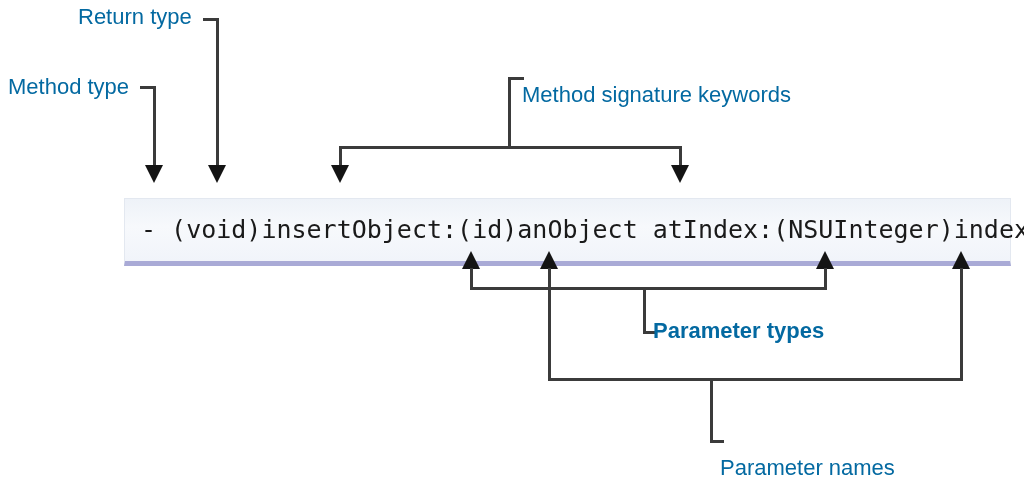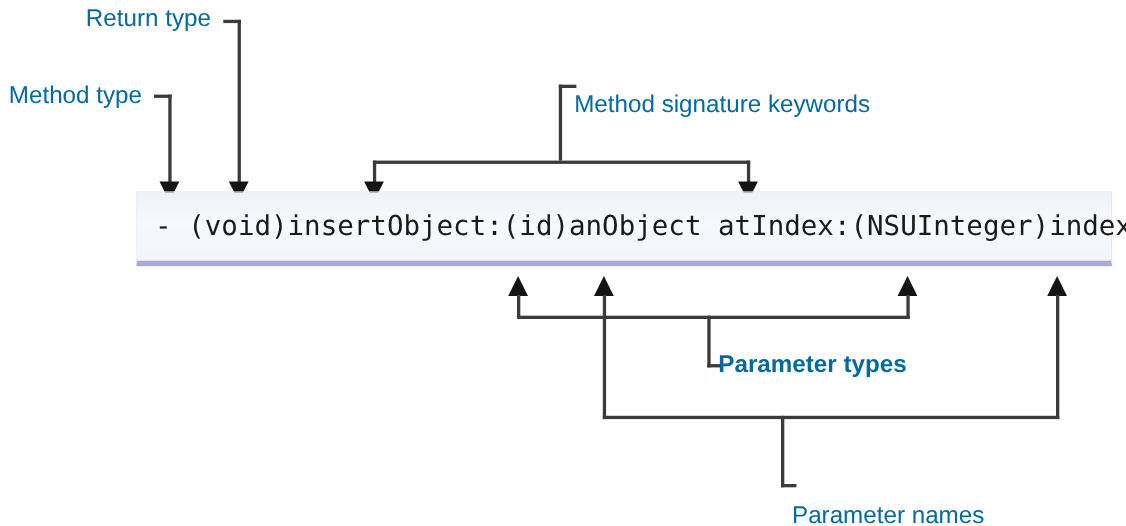--- a/index.html
+++ b/index.html
@@ -13,21 +13,21 @@
     height: 478px;
     background: #ffffff;
     overflow: hidden;
     font-family: "Liberation Sans", sans-serif;
   }
 
   
   .code-box {
     position: absolute;
     left: 124px;
-    top: 174px;
+    top: 198px;
     width: 887px;
     height: 68px;
     background: linear-gradient(to bottom, #eef2f8 0%, #f7f9fc 45%, #f1f4fa 100%);
     border-top: 1px solid #e3e8f0;
     border-left: 1px solid #e3e8f0;
     border-right: 1px solid #e3e8f0;
     border-bottom: 5px solid #a9aad6;
     box-sizing: border-box;
   }
   .code-text {

